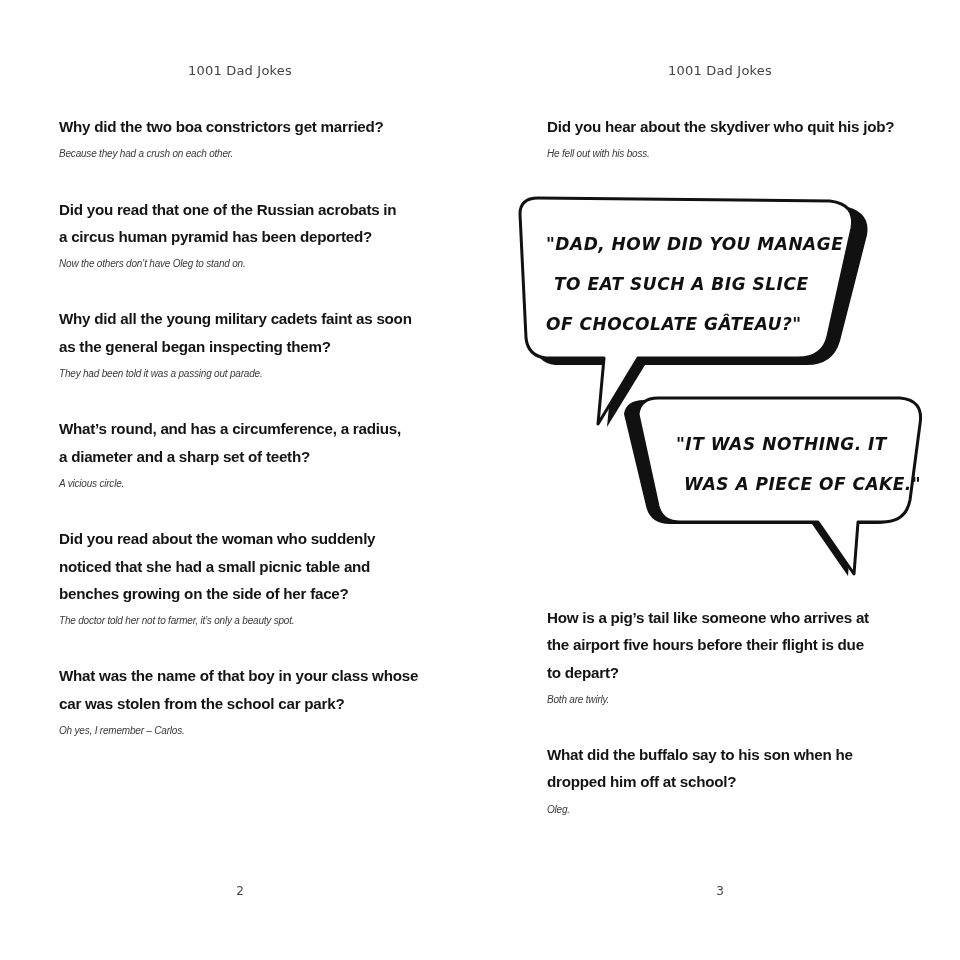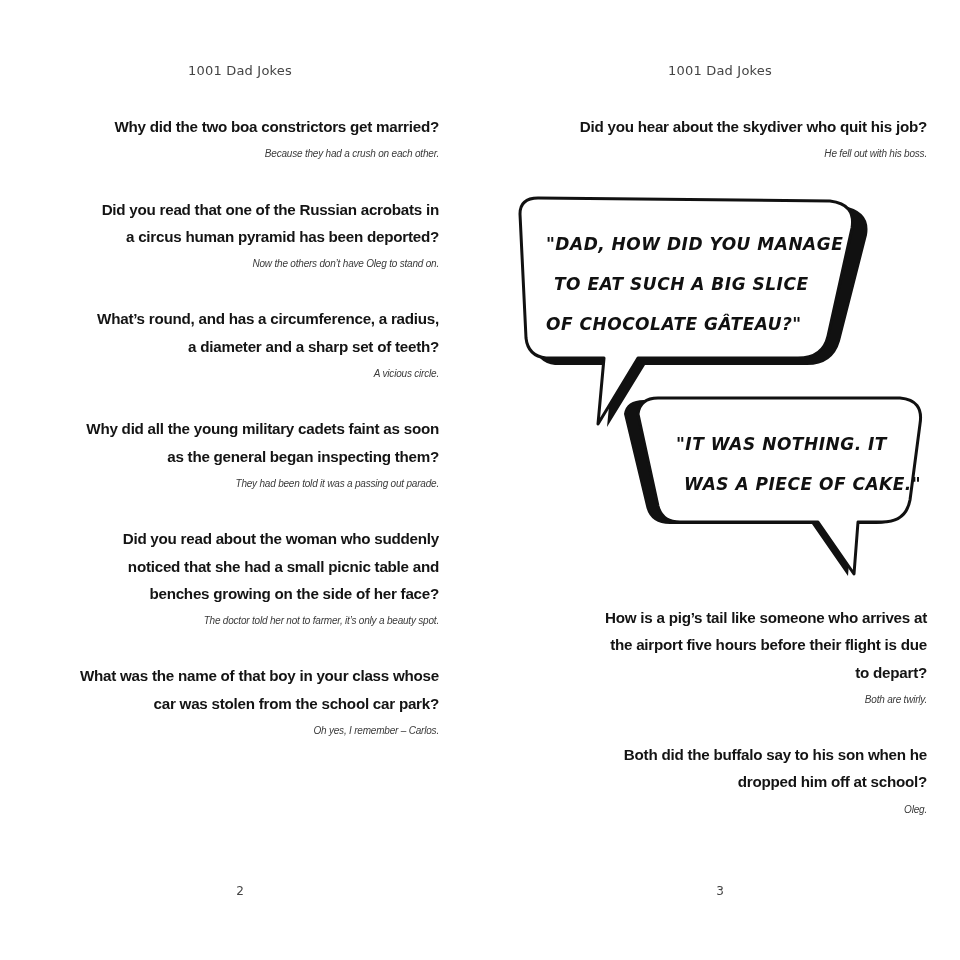--- a/index.html
+++ b/index.html
@@ -2,21 +2,21 @@
 <html><head>
   <meta charset="utf-8">
   <style>
     html, body { margin: 0; padding: 0; background: #ffffff; }
     body { width: 960px; height: 960px; position: relative; overflow: hidden; font-family: "Liberation Sans", sans-serif; color: #111; }
     .page { position: absolute; top: 0; width: 480px; height: 960px; }
     .page.left { left: 0; }
     .page.right { left: 480px; }
     .running-head { position: absolute; top: 63px; left: 0; width: 100%; text-align: center; font-size: 13px; color: #444; font-family: "DejaVu Sans", sans-serif; letter-spacing: 0.2px; }
     .folio { position: absolute; top: 884px; width: 100%; text-align: center; font-size: 12px; color: #444; font-family: "DejaVu Sans", sans-serif; }
-    .jokes { position: absolute; width: 380px; text-align: right; }
+    .jokes { position: absolute; width: 380px; }
     .left .jokes { left: 59px; top: 113px; }
     .joke { margin: 0 0 28px 0; }
     .q { font-weight: bold; font-size: 15.2px; line-height: 27.3px; color: #141414; font-family: "Liberation Sans", sans-serif; letter-spacing: -0.25px; }
     .a { font-style: italic; font-size: 10px; line-height: 27.3px; color: #3a3a3a; font-family: "Liberation Sans", sans-serif; letter-spacing: -0.2px; }
     .right .jokes.top { left: 67px; top: 113px; }
     .right .jokes.bottom { left: 67px; top: 604px; }
     .bubbles { position: absolute; left: 0; top: 0; width: 480px; height: 960px; }
     .bubble-text { position: absolute; font-family: "DejaVu Sans", sans-serif; font-weight: bold; font-style: italic; text-transform: uppercase; color: #111; letter-spacing: 0.5px; }
     .bt1 { left: 66px; top: 224px; width: 300px; font-size: 17px; line-height: 40px; }
     .bt2 { left: 196px; top: 424px; width: 250px; font-size: 17px; line-height: 40px; }
@@ -35,31 +35,31 @@
     </div>
     <div class="joke">
       <div class="q">
         <div>Did you read that one of the Russian acrobats in</div>
         <div>a circus human pyramid has been deported?</div>
       </div>
       <div class="a">Now the others don’t have Oleg to stand on.</div>
     </div>
     <div class="joke">
       <div class="q">
+        <div>Why did all the young military cadets faint as soon</div>
+        <div>as the general began inspecting them?</div>
+      </div>
+      <div class="a">They had been told it was a passing out parade.</div>
+    </div>
+    <div class="joke">
+      <div class="q">
         <div>What’s round, and has a circumference, a radius,</div>
         <div>a diameter and a sharp set of teeth?</div>
       </div>
       <div class="a">A vicious circle.</div>
-    </div>
-    <div class="joke">
-      <div class="q">
-        <div>Why did all the young military cadets faint as soon</div>
-        <div>as the general began inspecting them?</div>
-      </div>
-      <div class="a">They had been told it was a passing out parade.</div>
     </div>
     <div class="joke">
       <div class="q">
         <div>Did you read about the woman who suddenly</div>
         <div>noticed that she had a small picnic table and</div>
         <div>benches growing on the side of her face?</div>
       </div>
       <div class="a">The doctor told her not to farmer, it’s only a beauty spot.</div>
     </div>
     <div class="joke">
@@ -110,21 +110,21 @@
     <div class="joke">
       <div class="q">
         <div>How is a pig’s tail like someone who arrives at</div>
         <div>the airport five hours before their flight is due</div>
         <div>to depart?</div>
       </div>
       <div class="a">Both are twirly.</div>
     </div>
     <div class="joke">
       <div class="q">
-        <div>Both did the buffalo say to his son when he</div>
+        <div>What did the buffalo say to his son when he</div>
         <div>dropped him off at school?</div>
       </div>
       <div class="a">Oleg.</div>
     </div>
   </div>
 
   <div class="folio">3</div>
 </div>
 
 </body></html>

